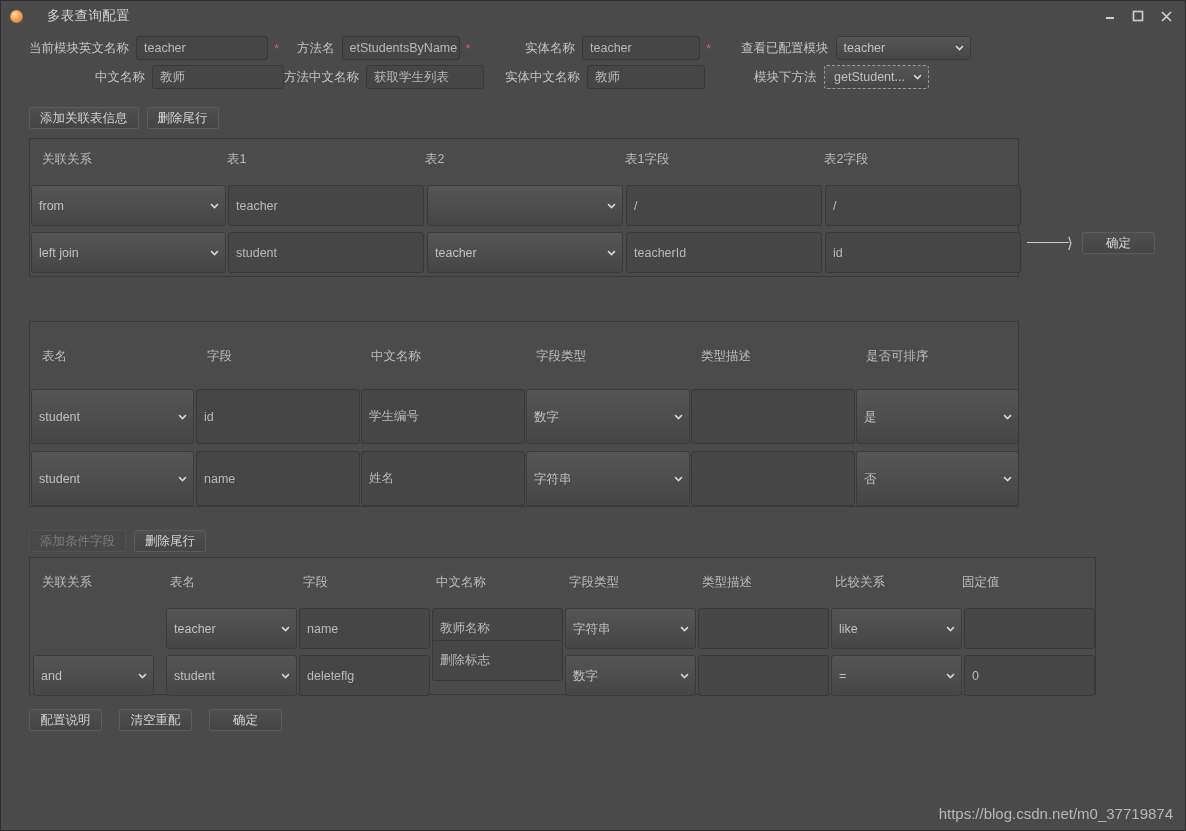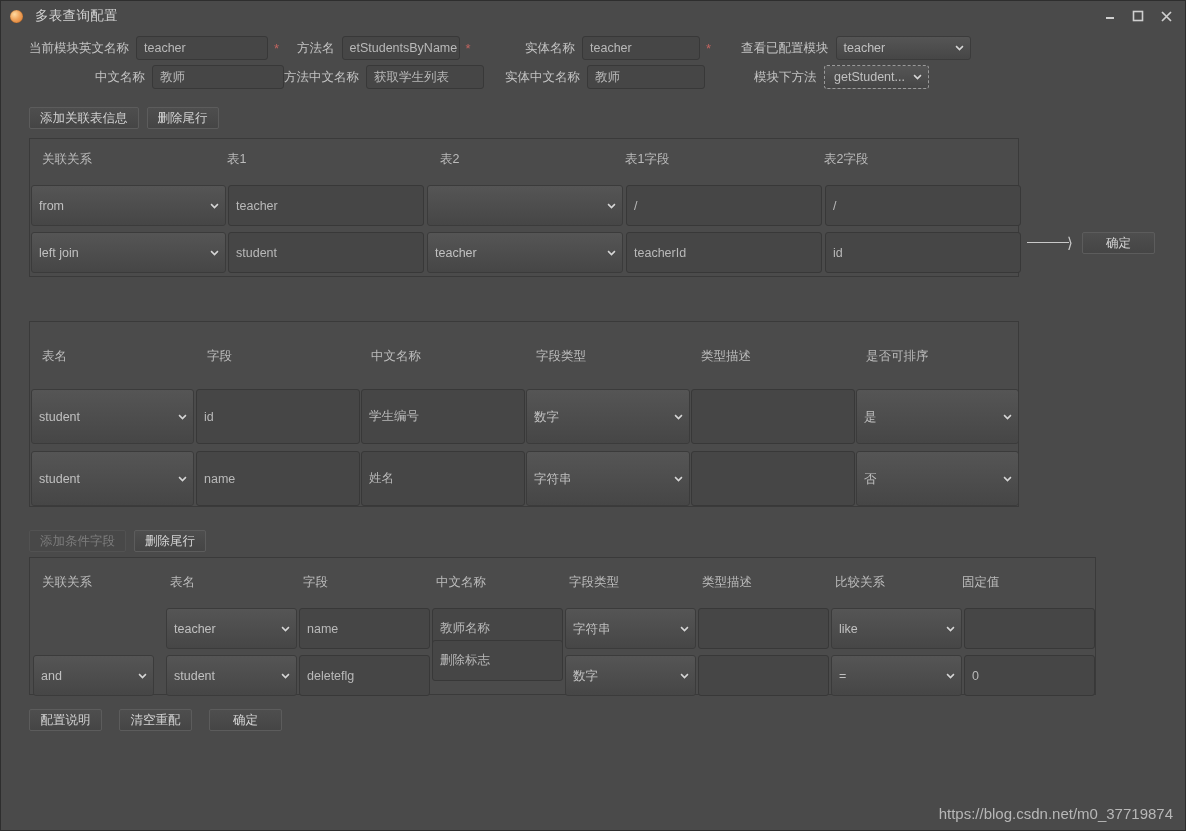--- a/index.html
+++ b/index.html
@@ -35,21 +35,21 @@
     padding-left: 9px;
   }
   .app-icon {
     width: 13px; height: 13px;
     border-radius: 50%;
     background: radial-gradient(circle at 35% 33%, #ffd9a0 0%, #f0a45c 45%, #d9762c 100%);
     box-shadow: inset 0 0 1px #8a4a12;
     flex: 0 0 auto;
   }
   .title-text {
-    margin-left: 12px;
+    margin-left: 24px;
     font-size: 13.5px;
     color: #d2d2d2;
     letter-spacing: .3px;
   }
   .win-btns {
     position: absolute;
     right: 6px; top: 0;
     height: 30px;
     display: flex;
     align-items: center;
@@ -283,21 +283,21 @@
 
   <div class="btn-row" style="left:28px; top:106px;">
     <div class="btn">添加关联表信息</div>
     <div class="btn">删除尾行</div>
   </div>
 
   <div class="panel" style="left:28px; top:137px; width:990px; height:139px;">
     <div class="grid-head">
       <div class="col-head" style="left:12px; top:12px;">关联关系</div>
       <div class="col-head" style="left:197px; top:12px;">表1</div>
-      <div class="col-head" style="left:410px; top:12px;">表2</div>
+      <div class="col-head" style="left:395px; top:12px;">表2</div>
       <div class="col-head" style="left:595px; top:12px;">表1字段</div>
       <div class="col-head" style="left:794px; top:12px;">表2字段</div>
 
       <div class="cell" style="left:1px; top:46px; width:195px; height:41px;">
         <span class="selbox">
           <span>from</span>
           <svg class="chev" viewBox="0 0 10 7">
               <path d="M1 1.3 L5 5.4 L9 1.3" stroke="currentColor" stroke-width="1.8" fill="none"></path>
             </svg>
         </span>

